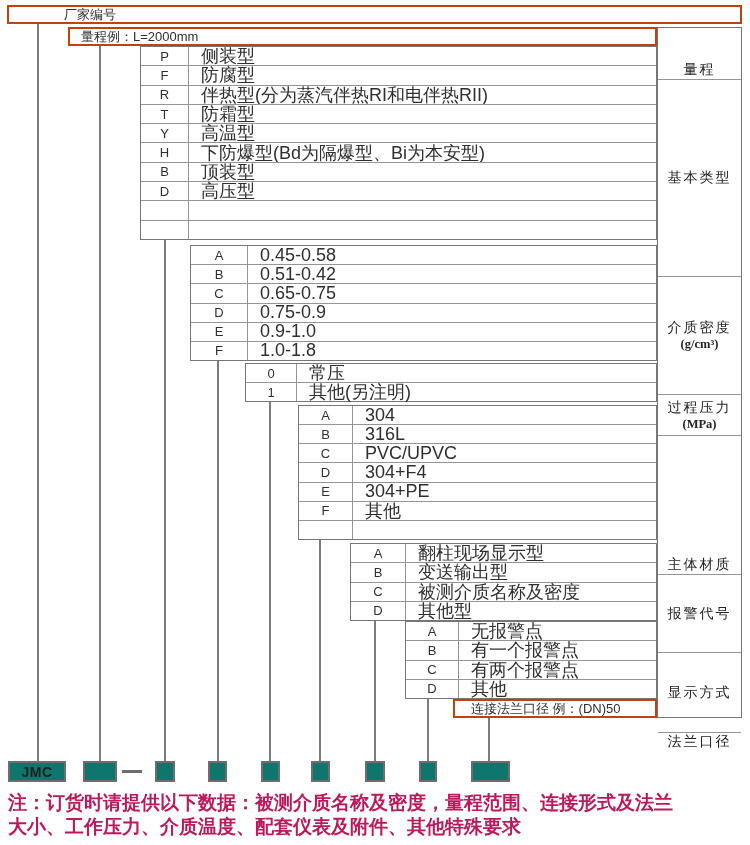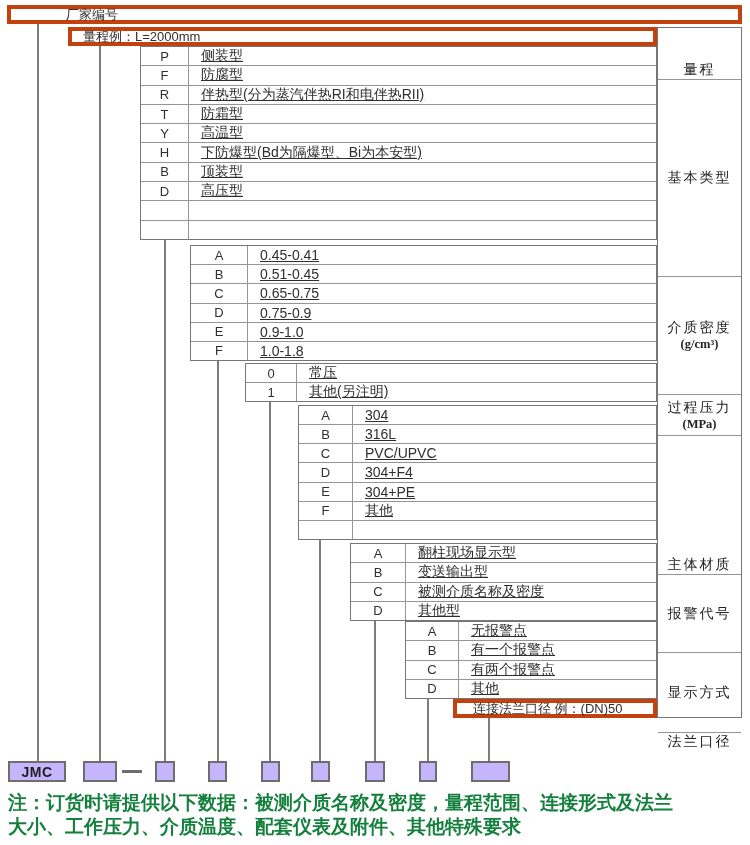--- a/index.html
+++ b/index.html
@@ -1,39 +1,39 @@
 <!DOCTYPE html>
 <html><head>
 <meta charset="utf-8">
 <style>
   html,body{margin:0;padding:0;background:#ffffff;}
   .page{position:relative;width:750px;height:845px;background:#fff;overflow:hidden;
         font-family:"Liberation Sans","DejaVu Sans",sans-serif;color:#2f2f2f;}
-  .box{position:absolute;border:4px solid #c2410c;box-sizing:border-box;background:#fff;}
+  .box{position:absolute;border:2px solid #c2410c;box-sizing:border-box;background:#fff;}
   .hrow{display:flex;align-items:center;font-size:13px;white-space:nowrap;}
   .sec{position:absolute;border:1px solid #767676;box-sizing:border-box;background:#fff;
        display:flex;flex-direction:column;}
   .sec-row{flex:1;display:flex;align-items:stretch;box-sizing:border-box;min-height:0;}
   .sec-row + .sec-row{border-top:1px solid #959595;}
   .code-cell{display:flex;align-items:center;justify-content:center;border-right:1px solid #959595;
              box-sizing:border-box;font-size:13px;flex:none;}
-  .desc-cell{display:flex;align-items:center;padding-left:12px;font-size:14px;white-space:nowrap;text-decoration:underline;}
+  .desc-cell{display:flex;align-items:center;padding-left:12px;font-size:18px;white-space:nowrap;}
   .side-col{position:absolute;left:657px;top:27px;width:85px;height:691px;border:1px solid #767676;
             box-sizing:border-box;display:flex;flex-direction:column;background:#fff;}
   .side-cell{display:flex;flex-direction:column;align-items:center;justify-content:center;
              font-family:"Liberation Serif","DejaVu Serif",serif;font-size:14px;letter-spacing:2px;
              color:#242424;box-sizing:border-box;flex:none;}
   .side-cell + .side-cell{border-top:1px solid #959595;}
   .side-sub{font-size:12.5px;letter-spacing:0;font-weight:bold;}
   .vline{position:absolute;width:2px;background:#7c7c7c;}
   .bbox{position:absolute;top:761px;height:21px;border:2px solid #6d6d6d;box-sizing:border-box;
-        background:#c4b5fd;display:flex;align-items:center;justify-content:center;}
+        background:#0f766e;display:flex;align-items:center;justify-content:center;}
   .jmc{font-weight:bold;font-size:14px;letter-spacing:0.5px;color:#1e1e1e;}
   .dash{position:absolute;top:770px;height:2.5px;background:#6d6d6d;}
-  .note{position:absolute;left:8px;top:791px;width:740px;color:#15803d;font-weight:bold;
+  .note{position:absolute;left:8px;top:791px;width:740px;color:#be185d;font-weight:bold;
         font-size:19px;line-height:23.5px;white-space:nowrap;}
 </style>
 </head>
 <body>
 
 <div class="page">
 
   <div class="box hrow" style="left:7px;top:5px;width:735px;height:19px;padding-left:55px;">
     <span>厂家编号</span>
   </div>
@@ -81,25 +81,25 @@
           <div class="desc-cell"></div>
         </div>
         <div class="sec-row">
           <div class="code-cell" style="width: 48px;"></div>
           <div class="desc-cell"></div>
         </div>
       </div>
       <div class="sec" style="left: 190px; top: 245px; width: 467px; height: 116px;">
         <div class="sec-row">
           <div class="code-cell" style="width: 57px;">A</div>
-          <div class="desc-cell">0.45-0.41</div>
+          <div class="desc-cell">0.45-0.58</div>
         </div>
         <div class="sec-row">
           <div class="code-cell" style="width: 57px;">B</div>
-          <div class="desc-cell">0.51-0.45</div>
+          <div class="desc-cell">0.51-0.42</div>
         </div>
         <div class="sec-row">
           <div class="code-cell" style="width: 57px;">C</div>
           <div class="desc-cell">0.65-0.75</div>
         </div>
         <div class="sec-row">
           <div class="code-cell" style="width: 57px;">D</div>
           <div class="desc-cell">0.75-0.9</div>
         </div>
         <div class="sec-row">

